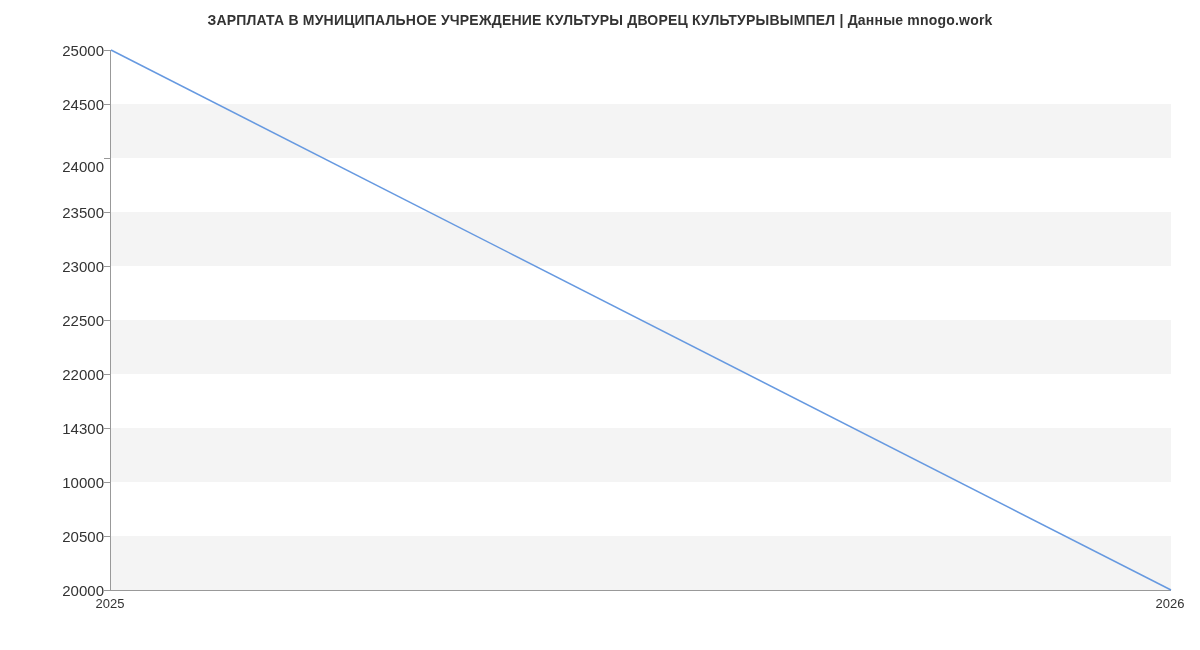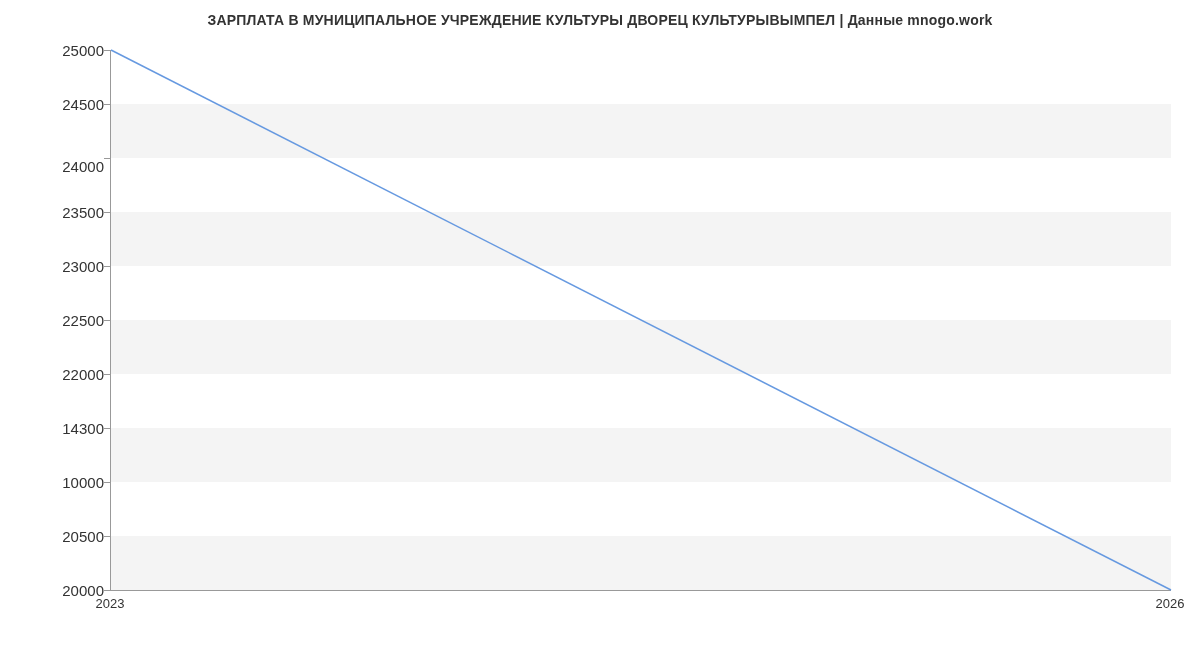--- a/index.html
+++ b/index.html
@@ -112,15 +112,15 @@
     <div class="y-tick-label" style="top: 236px;">23000</div>
     <div class="y-tick-mark" style="top: 235.5px;"></div>
     <div class="y-tick-label" style="top: 182px;">23500</div>
     <div class="y-tick-mark" style="top: 181.5px;"></div>
     <div class="y-tick-label" style="top: 128px; margin-top: 8px;">24000</div>
     <div class="y-tick-mark" style="top: 127.5px;"></div>
     <div class="y-tick-label" style="top: 74px;">24500</div>
     <div class="y-tick-mark" style="top: 73.5px;"></div>
     <div class="y-tick-label" style="top: 20px;">25000</div>
     <div class="y-tick-mark" style="top: 19.5px;"></div>
-    <div class="x-tick-label" style="left: 110px;">2023</div>
+    <div class="x-tick-label" style="left: 110px;">2025</div>
     <div class="x-tick-label" style="left: 1170px;">2026</div>
   </div>
 
 </body></html>

